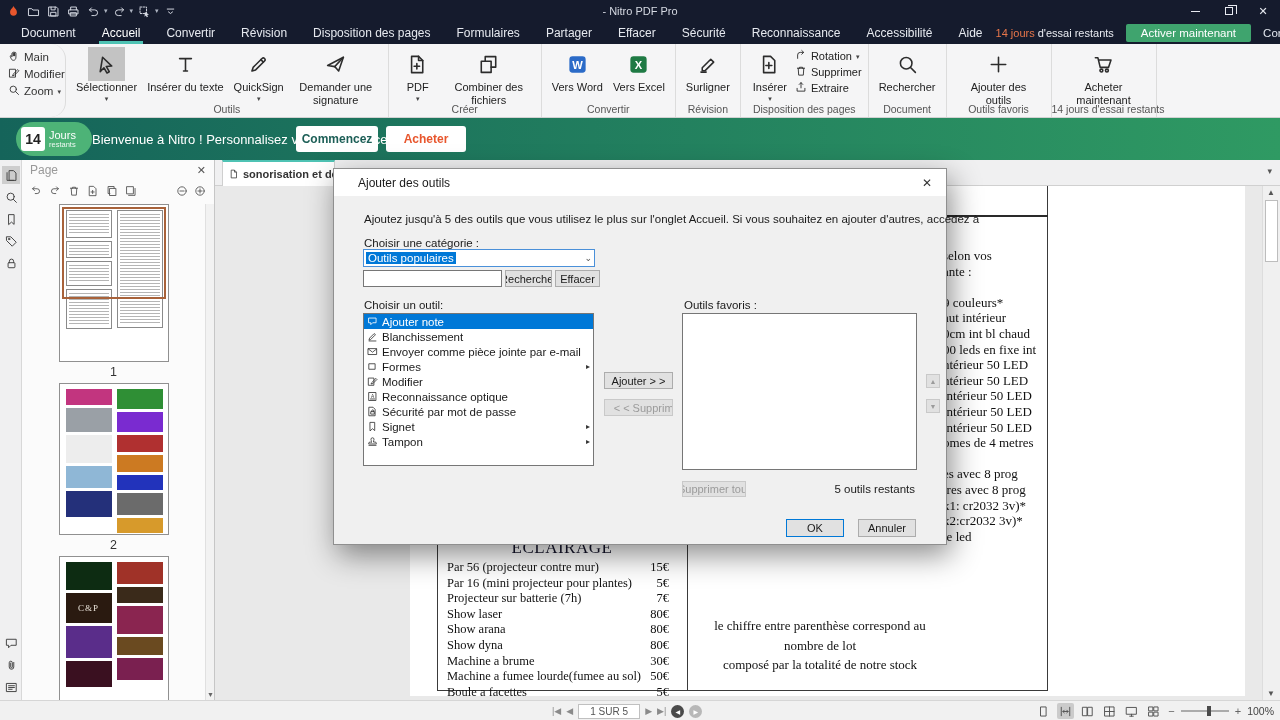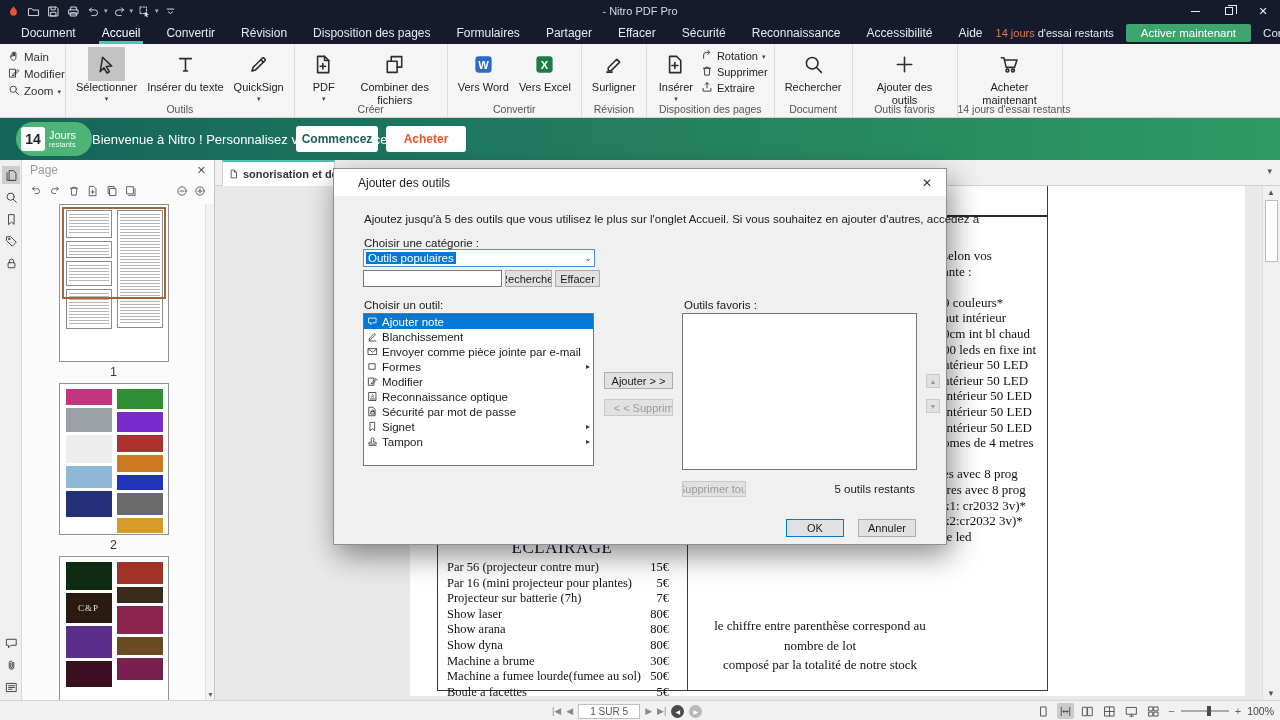--- a/index.html
+++ b/index.html
@@ -27,21 +27,21 @@
   .menu-tab.active { color:#ffffff; }
   .menu-tab.active:after { content:""; position:absolute; left:10px; right:10px; bottom:0; height:3px; background:#4fc3b4; }
   #menu-right { margin-left:auto; display:flex; align-items:center; gap:12px; padding-right:14px; }
   #trial-text { font-size:11px; color:#e9ebf1; white-space:nowrap; }
   #trial-text .hl { color:#e8764a; }
   #activate-btn { background:#3fa46e; color:#fff; font-size:11.5px; padding:3px 15px; border-radius:2px; white-space:nowrap; }
   #connexion { font-size:11.5px; color:#e2e6ee; }
 
   
   #ribbon { position:absolute; left:0; top:44px; width:1280px; height:74px; background:#f5f5f6; border-bottom:1px solid #d2d2d2; display:flex; }
-  #rb-nav { width:66px; padding:6px 0 0 8px; border-right:1px solid #dcdcdc; display:flex; flex-direction:column; gap:3px; }
+  #rb-nav { width:66px; padding:6px 0 0 8px; border-right:1px solid #dcdcdc; display:flex; flex-direction:column; gap:3px;border-radius:15px; }
   .rb-nav-item { display:flex; align-items:center; gap:4px; font-size:11.5px; color:#333; white-space:nowrap; }
   .rb-nav-item svg { width:12px; height:12px; }
   .rb-group { position:relative; border-right:1px solid #dcdcdc; padding:2px 6px 14px 6px; display:flex; }
   .rb-items { display:flex; align-items:flex-start; gap:2px; }
   .rb-item { display:flex; flex-direction:column; align-items:center; padding:1px 4px; min-width:46px; }
   .rb-icon { height:34px; display:flex; align-items:center; justify-content:center; color:#2c2c2c; padding:0 8px; }
   .rb-item.selected .rb-icon { background:#c3c3c3; }
   .rb-icon svg { width:21px; height:21px; }
   .rb-label { font-size:11px; color:#222; text-align:center; line-height:1.15; max-width:84px; }
   .rb-caret { font-size:7px; color:#444; line-height:1; margin-top:1px; }
@@ -302,20 +302,29 @@
             <div class="rb-item">
               <div class="rb-icon">
                 <svg viewBox="0 0 16 16" fill="none" stroke="currentColor" stroke-width="1.2" stroke-linecap="round" stroke-linejoin="round">
                   <path d="M3 13l.9-2.8 6.8-6.8a1.3 1.3 0 0 1 1.9 1.9l-6.8 6.8z"></path>
                   <path d="M9.8 4.3l1.9 1.9"></path>
                 </svg>
               </div>
               <div class="rb-label">QuickSign</div>
               <div class="rb-caret">▾</div>
             </div>
+            <div class="rb-item">
+              <div class="rb-icon">
+                <svg viewBox="0 0 16 16" fill="none" stroke="currentColor" stroke-width="1.2" stroke-linecap="round" stroke-linejoin="round">
+                  <path d="M2 8.8L14 2.5 10.4 13l-3-3.4z"></path>
+                  <path d="M7.4 9.6L14 2.5"></path>
+                </svg>
+              </div>
+              <div class="rb-label">Demander une signature</div>
+            </div>
           </div>
           <div class="rb-glabel">Outils</div>
         </div>
         <div class="rb-group">
           <div class="rb-items">
             <div class="rb-item">
               <div class="rb-icon">
                 <svg viewBox="0 0 16 16" fill="none" stroke="currentColor" stroke-width="1.2" stroke-linecap="round" stroke-linejoin="round">
                   <path d="M3.5 1.8h5.3l3.2 3.2v9.2H3.5z"></path>
                   <path d="M8.8 1.8V5h3.2"></path>

